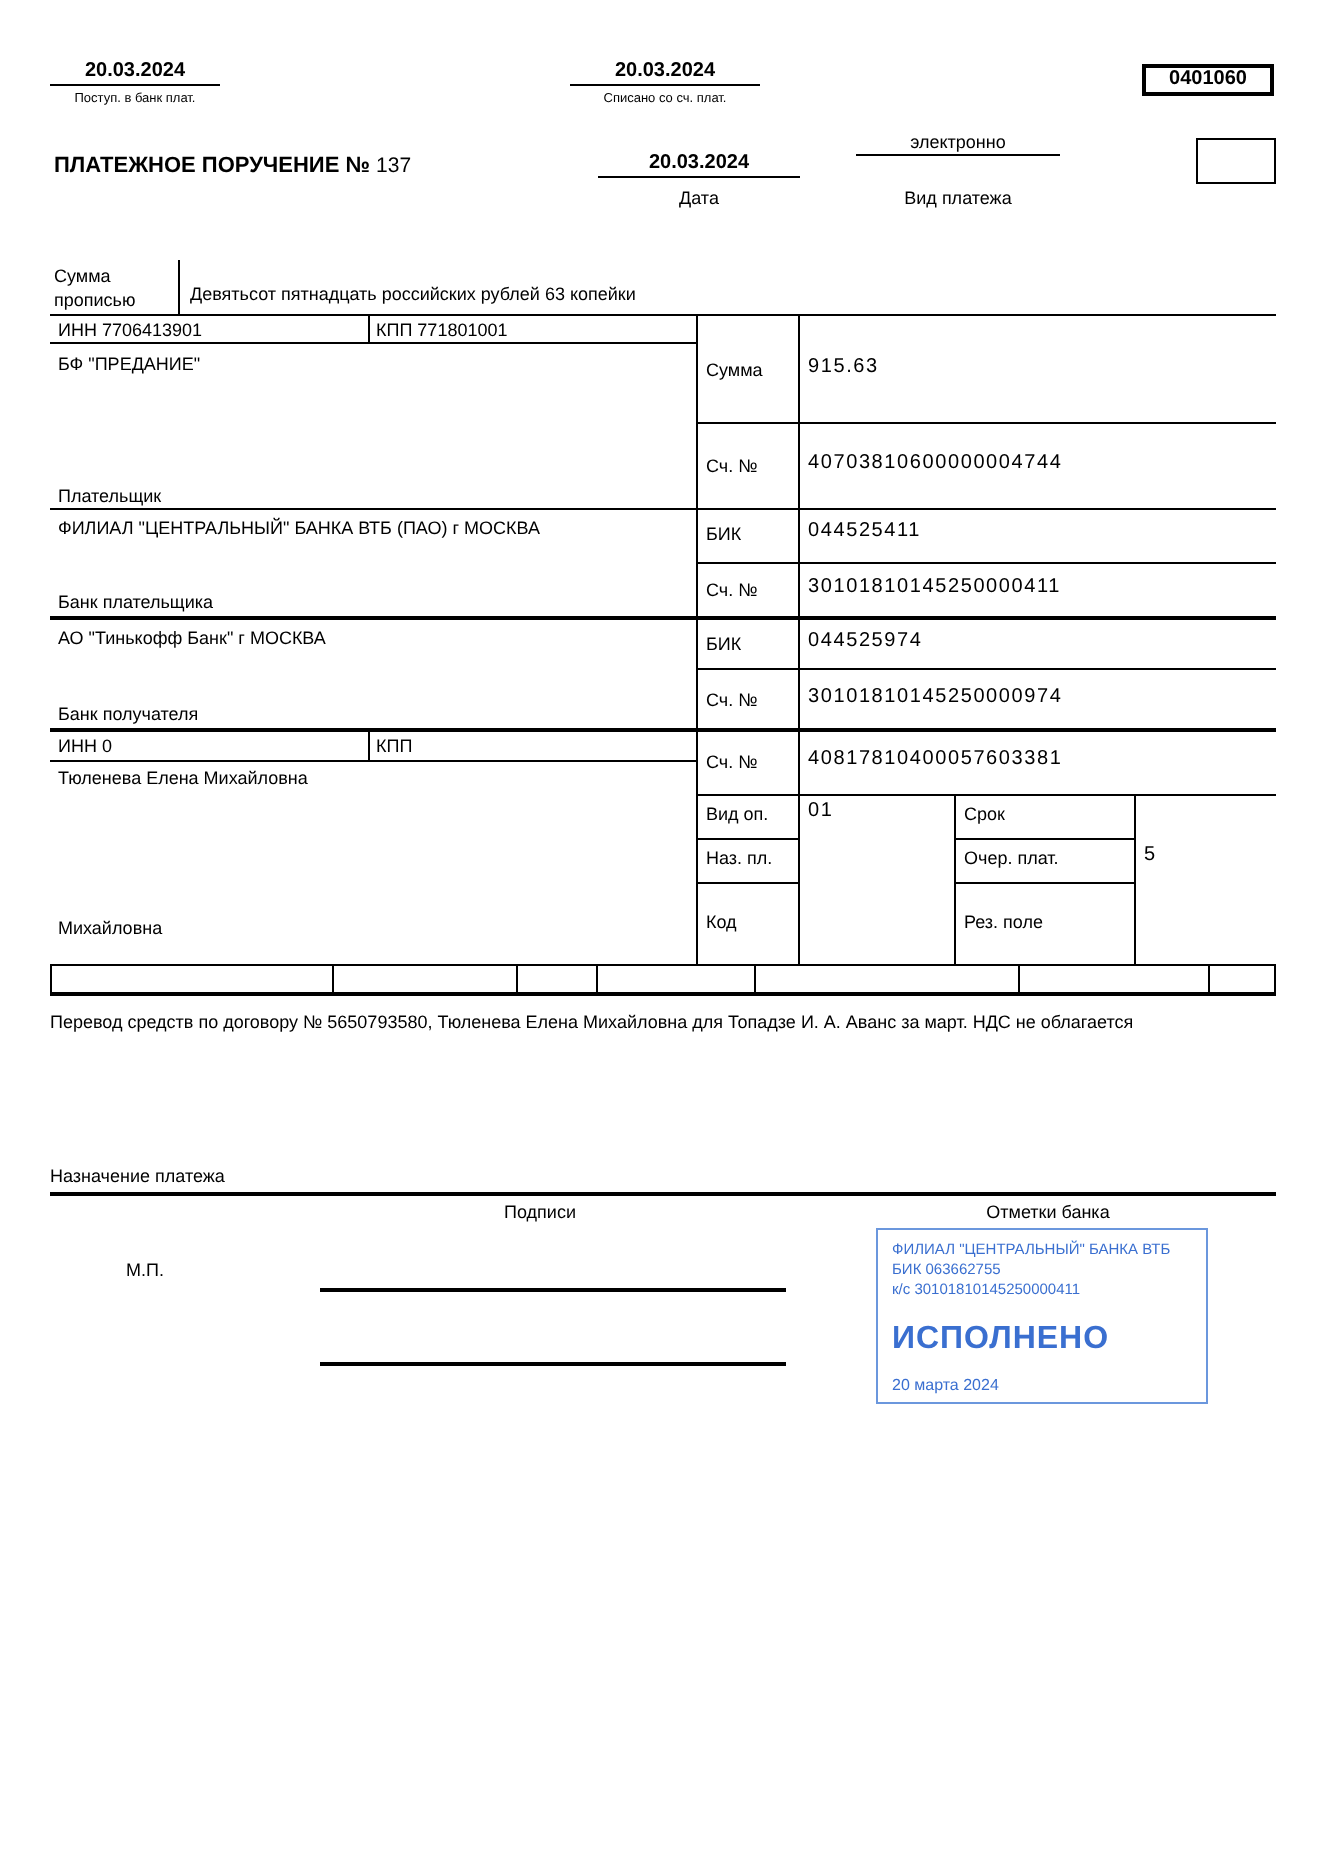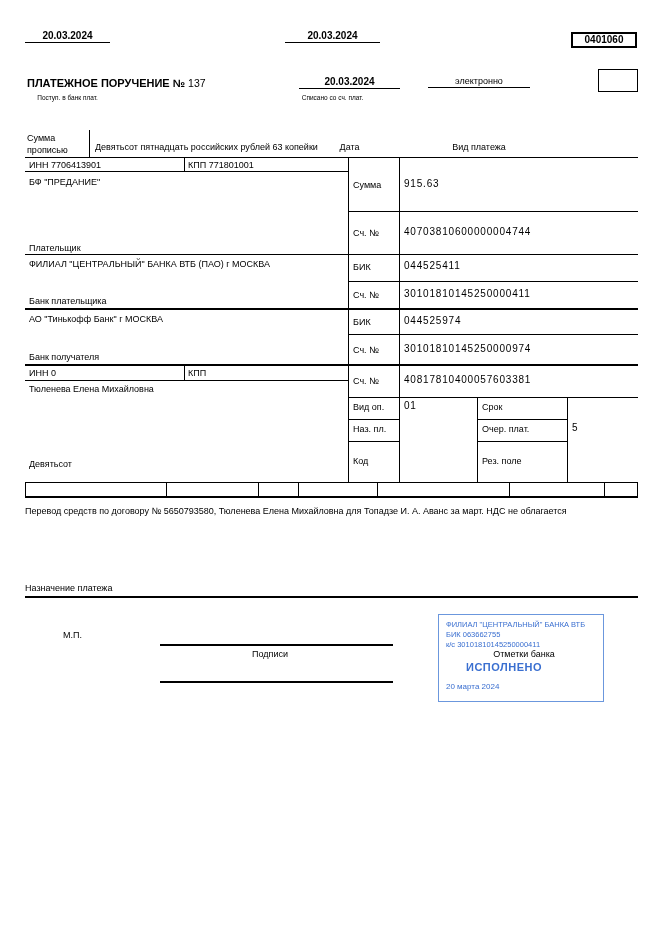--- a/index.html
+++ b/index.html
@@ -6,33 +6,33 @@
   .sheet{
     position:relative;width:660px;height:933px;background:#ffffff;
     font-family:"Liberation Sans","DejaVu Sans",sans-serif;color:#000;
     overflow:hidden;
   }
   .abs{position:absolute;}
   .t{position:absolute;font-size:9px;line-height:12px;white-space:nowrap;}
   .num{font-size:10px;letter-spacing:0.8px;}
   .small{font-size:6.5px;line-height:8px;}
   .b{font-weight:bold;}
-  .ctr{text-align:center;margin-top:48px;}
+  .ctr{text-align:center;}
   .hl{position:absolute;background:#000;height:1px;}
   .hl2{position:absolute;background:#000;height:2px;}
   .vl{position:absolute;background:#000;width:1px;}
   .dateline{position:absolute;border-bottom:1.5px solid #000;text-align:center;
     font-size:10px;font-weight:600;padding-bottom:1px;}
   .wrap{white-space:normal;}
   .stamp{
     position:absolute;left:438px;top:614px;width:166px;height:88px;
     border:1.5px solid #6b97dd;box-sizing:border-box;padding:5px 7px;
   }
   .stamp .s-line{font-size:7.5px;line-height:10px;white-space:nowrap;}
-  .stamp .s-status{font-size:11px;font-weight:bold;margin-top:11px;letter-spacing:0.5px;margin-left:20px;}
+  .stamp .s-status{font-size:16px;font-weight:bold;margin-top:11px;letter-spacing:0.5px;}
   .stamp .s-date{font-size:8px;margin-top:9px;}
 </style>
 </head>
 <body>
 
 <div class="sheet">
 
   <div class="dateline" style="left:25px;top:30px;width:85px;">20.03.2024</div>
   <div class="t small ctr" style="left:25px;top:46px;width:85px;">Поступ. в банк плат.</div>
 
@@ -42,21 +42,21 @@
   <div class="abs" style="left:571px;top:32px;width:66px;height:16px;border:2px solid #000;box-sizing:border-box;text-align:center;font-size:10px;font-weight:600;line-height:12px;">0401060</div>
 
   <div class="t" style="left:27px;top:77px;font-size:11px;">
     <span class="b">ПЛАТЕЖНОЕ ПОРУЧЕНИЕ №</span>
     <span style="font-size:10.5px;">137</span>
   </div>
 
   <div class="dateline" style="left:299px;top:76px;width:101px;font-weight:600;">20.03.2024</div>
   <div class="t ctr" style="left:299px;top:93px;width:101px;">Дата</div>
 
-  <div class="dateline" style="left:428px;top:76px;width:102px;font-weight:normal;font-size:9px;">электронно</div>
+  <div class="dateline" style="left:428px;top:66px;width:102px;font-weight:normal;font-size:9px;">электронно</div>
   <div class="t ctr" style="left:428px;top:93px;width:102px;">Вид платежа</div>
 
   <div class="abs" style="left:598px;top:69px;width:40px;height:23px;border:1.5px solid #000;box-sizing:border-box;"></div>
 
   <div class="t wrap" style="left:27px;top:132px;width:58px;">Сумма прописью</div>
   <div class="vl" style="left:89px;top:130px;height:27px;"></div>
   <div class="t" style="left:95px;top:141px;">Девятьсот пятнадцать российских рублей 63 копейки</div>
   <div class="hl" style="left:25px;top:157px;width:613px;"></div>
 
   <div class="t" style="left:29px;top:159px;text-align:center;">ИНН 7706413901</div>
@@ -95,21 +95,21 @@
   <div class="t" style="left:353px;top:344px;">Сч. №</div>
   <div class="t num" style="left:404px;top:343px;">30101810145250000974</div>
   <div class="hl2" style="left:25px;top:364px;width:613px;"></div>
 
   <div class="t" style="left:29px;top:367px;">ИНН 0</div>
   <div class="vl" style="left:184px;top:366px;height:14px;"></div>
   <div class="t" style="left:188px;top:367px;">КПП</div>
   <div class="hl" style="left:25px;top:380px;width:323px;"></div>
 
   <div class="t" style="left:29px;top:383px;">Тюленева Елена Михайловна</div>
-  <div class="t" style="left:29px;top:458px;">Девятьсот</div>
+  <div class="t" style="left:29px;top:458px;">Михайловна</div>
 
   <div class="t" style="left:353px;top:375px;">Сч. №</div>
   <div class="t num" style="left:404px;top:374px;">40817810400057603381</div>
   <div class="hl" style="left:348px;top:397px;width:290px;"></div>
 
   <div class="vl" style="left:477px;top:397px;height:86px;"></div>
   <div class="vl" style="left:567px;top:397px;height:86px;"></div>
 
   <div class="t" style="left:353px;top:401px;">Вид оп.</div>
   <div class="t num" style="left:404px;top:400px;">01</div>

